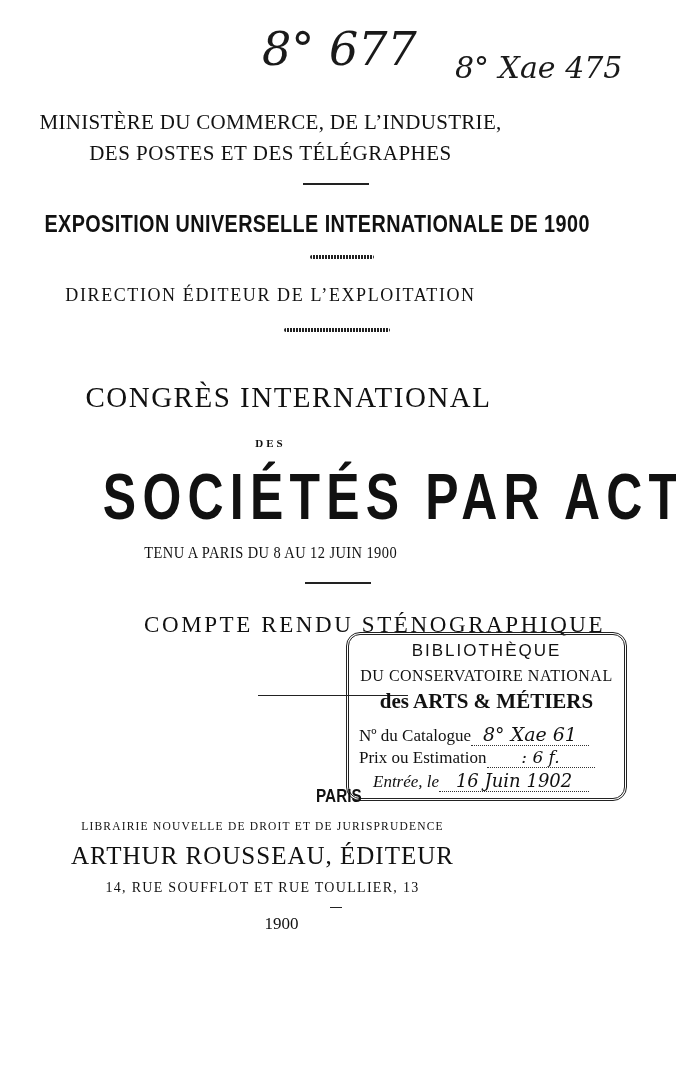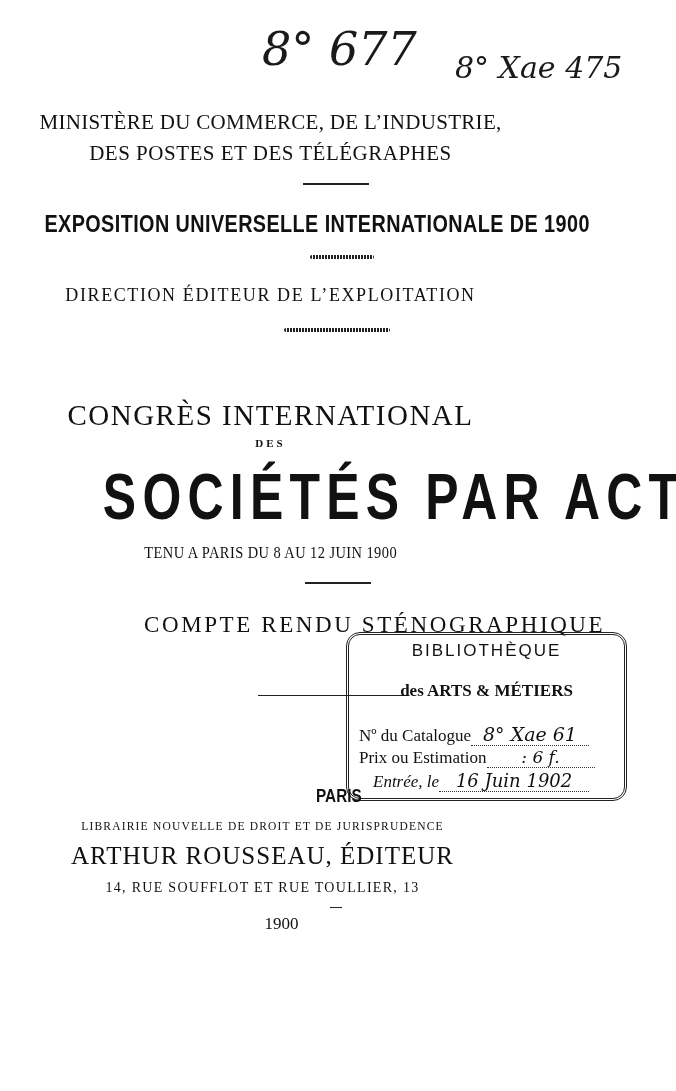--- a/index.html
+++ b/index.html
@@ -42,37 +42,38 @@
 <div class="rule" style="left:303px; top:183px; width:66px;"></div>
 
 <div class="abs" style="top:211px;">
   <span class="condensed" style="font-size:23px; transform:scaleX(0.86); letter-spacing:0.5px;">EXPOSITION UNIVERSELLE INTERNATIONALE DE 1900</span>
 </div>
 <div class="wavy" style="left:310px; top:255px; width:64px;"></div>
 
 <div class="abs" style="top:285px; font-size:18px; letter-spacing:1.6px;">DIRECTION ÉDITEUR DE L’EXPLOITATION</div>
 <div class="wavy" style="left:284px; top:328px; width:106px;"></div>
 
-<div class="abs" style="top:399px; font-size:29px; letter-spacing:1.5px;">CONGRÈS INTERNATIONAL</div>
+<div class="abs" style="top:381px; font-size:29px; letter-spacing:1.5px;padding-left:18px;">CONGRÈS INTERNATIONAL</div>
 <div class="abs" style="top:437px; font-size:11px; font-weight:bold; letter-spacing:3px;">DES</div>
 <div class="abs" style="top:460px;">
   <span class="condensed" style="font-size:64px; transform:scaleX(0.78); letter-spacing:8px; font-weight:bold;">SOCIÉTÉS PAR ACTIONS</span>
 </div>
 <div class="abs" style="top:543px;">
   <span class="condensed" style="font-size:17px; transform:scaleX(0.85); font-weight:normal; font-family:'Liberation Serif', serif; letter-spacing:0.5px;">TENU A PARIS DU 8 AU 12 JUIN 1900</span>
 </div>
 <div class="rule" style="left:305px; top:582px; width:66px;"></div>
 
 <div style="position:absolute; left:132px; top:612px; font-size:23px; letter-spacing:2.6px; white-space:nowrap;margin-left:12px;">COMPTE RENDU STÉNOGRAPHIQUE</div>
 
 <div class="rule" style="left:258px; top:695px; width:150px; border-top-width:1.5px;"></div>
 
 <div class="stamp">
   <div class="stamp-line" style="top:6px; font-family:'Liberation Sans', sans-serif; font-size:17px; letter-spacing:2px;">BIBLIOTHÈQUE</div>
-  <div class="stamp-line" style="top:46px; font-size:17px; font-weight:bold;">des ARTS &amp; MÉTIERS</div>
+  <div class="stamp-line" style="top:32px; font-size:16px; letter-spacing:0.5px;">DU CONSERVATOIRE NATIONAL</div>
+  <div class="stamp-line" style="top:54px; font-size:21px; font-weight:bold;">des ARTS &amp; MÉTIERS</div>
   <div class="stamp-field" style="top:88px;">
     <span>Nº du Catalogue</span><span class="dotted" style="width:118px; font-family:'DejaVu Serif', serif; font-style:italic; font-size:19px; text-align:center;">8° Xae 61</span>
   </div>
   <div class="stamp-field" style="top:112px;">
     <span>Prix ou Estimation</span><span class="dotted" style="width:108px; font-family:'DejaVu Serif', serif; font-style:italic; font-size:17px; text-align:center;">: 6 f.</span>
   </div>
   <div class="stamp-field" style="top:135px; left:24px; font-style:italic;">
     <span>Entrée, le</span><span class="dotted" style="width:150px; font-family:'DejaVu Serif', serif; font-style:italic; font-size:18px; text-align:center;">16 Juin 1902</span>
   </div>
 </div>

